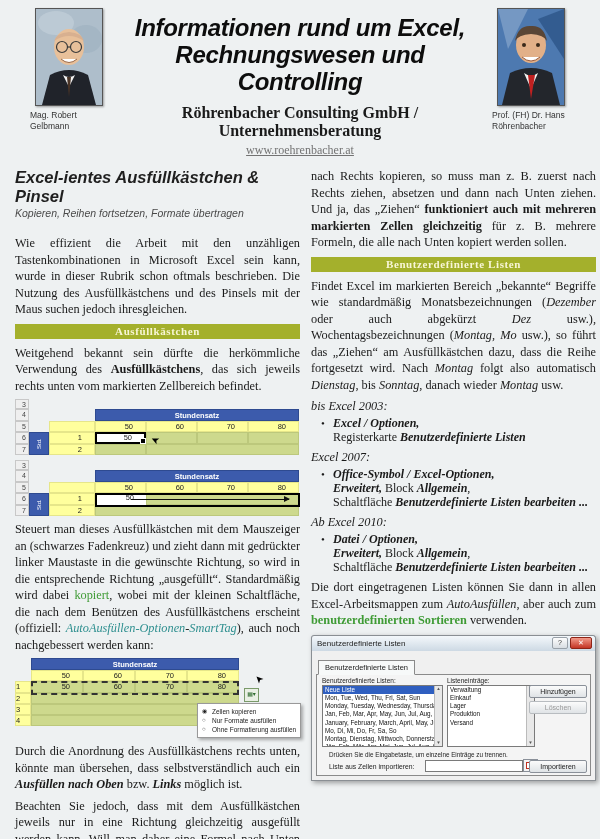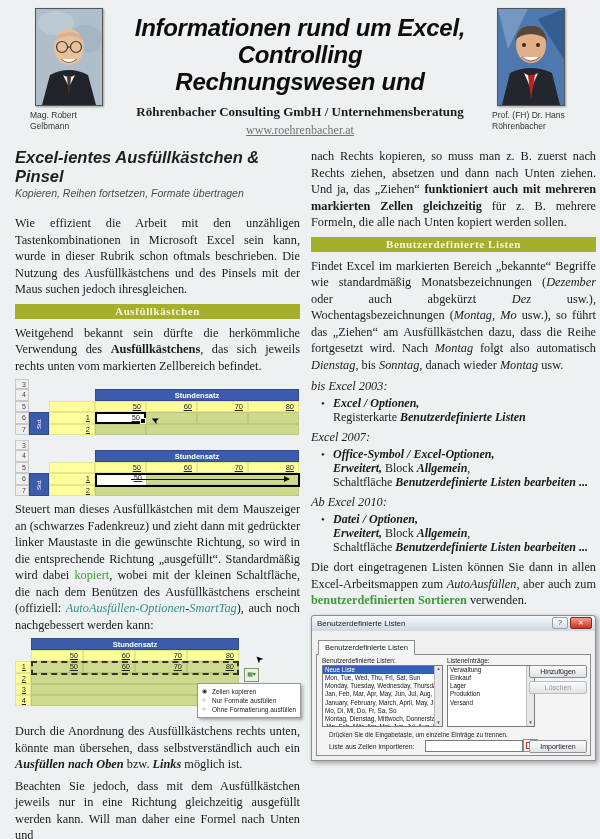--- a/index.html
+++ b/index.html
@@ -6,21 +6,21 @@
   .page{position:relative;width:600px;height:839px;margin:0 auto;background:#eef1f2;overflow:hidden;
         font-family:"Liberation Serif",serif;color:#1a1a1a;}
   
   .hdr{display:flex;justify-content:space-between;align-items:flex-start;padding:8px 30px 0 30px;}
   .photo-block{width:78px;}
   .photo{width:66px;height:96px;border:1px solid #555;box-shadow:1px 1px 2px rgba(0,0,0,.35);background:#9fb2c2;display:block;margin:0 auto;}
   .caption{font-family:"Liberation Sans",sans-serif;font-size:8.5px;line-height:1.3;color:#333;margin-top:4px;}
   .title-block{flex:1;text-align:center;padding-top:6px;}
   .main-title{font-family:"Liberation Sans",sans-serif;font-weight:700;font-style:italic;
               font-size:24px;line-height:1.13;color:#0d0d0d;letter-spacing:-.3px;}
-  .company{font-weight:700;font-size:13px;margin-top:9px;}
+  .company{font-weight:700;font-size:16px;margin-top:9px;}
   .contact{font-size:12px;margin-top:3px;}
   .website{display:inline-block;font-size:12px;margin-top:2px;color:#737373;text-decoration:underline;cursor:pointer;}
   
   .cols{display:flex;gap:11px;padding:0 15px;margin-top:8px;}
   .col{width:287px;}
   .h1{font-family:"Liberation Sans",sans-serif;font-weight:700;font-style:italic;font-size:16.5px;color:#1f1f1f;margin-top:2px;}
   .sub{font-family:"Liberation Sans",sans-serif;font-style:italic;font-size:10.5px;color:#4a4a4a;margin:1px 0 16px;}
   p.para{font-size:12.3px;line-height:16.5px;text-align:justify;margin:5px 0;}
   .banner{height:15px;line-height:15px;background:#a4b02c;color:#f8f6d6;text-align:center;
           font-weight:700;font-size:11px;letter-spacing:.6px;margin:6px 0;}
@@ -31,21 +31,21 @@
   .bullet{width:12px;font-size:11px;line-height:14px;}
   .bullet-text{font-size:12px;line-height:14px;}
   
   .xg{display:grid;position:relative;margin:5px 0;font-family:"Liberation Sans",sans-serif;}
   .s12{grid-template-columns:14px 20px 46px repeat(4,51px);grid-template-rows:10px 12px 11px 12px 11px;width:285px;}
   .s3{grid-template-columns:16px repeat(4,52px);grid-template-rows:12px 11px 12px 11px 11px 11px;width:224px;height:80px;}
   .gut{background:#efefef;border:1px solid #c8c8c8;font-size:7px;color:#444;text-align:right;padding-right:2px;line-height:9px;}
   .hd{background:#3c5bac;color:#fff;font-weight:700;font-size:7.5px;text-align:center;line-height:12px;border:1px solid #2e4a90;}
   .yc{background:#ffff9d;border:1px solid #e6e68a;}
   .gc{background:#cdd98d;border:1px solid #bcc87c;}
-  .rc{text-align:right;padding-right:4px;font-size:7.5px;line-height:10px;color:#222;text-decoration:underline;}
+  .rc{text-align:right;padding-right:12px;font-size:7.5px;line-height:10px;color:#222;}
   .side{background:#3c5bac;color:#fff;font-size:6px;display:flex;align-items:center;justify-content:center;
         writing-mode:vertical-rl;transform:rotate(180deg);border:1px solid #2e4a90;}
   .selc{background:#fff;border:2px solid #000;position:relative;line-height:8px;}
   .handle{position:absolute;right:-2px;bottom:-2px;width:4px;height:4px;background:#000;border:1px solid #fff;}
   .cur{position:absolute;font-size:10px;color:#000;line-height:10px;}
   .range{position:absolute;border:2px solid #000;pointer-events:none;}
   .dragline{position:absolute;border-top:1.5px solid #111;}
   .dragline:after{content:"";position:absolute;right:-1px;top:-4px;border-left:6px solid #111;
                   border-top:3px solid transparent;border-bottom:3px solid transparent;}
   .ants{position:absolute;border:2px dashed #333;pointer-events:none;}
@@ -112,22 +112,22 @@
       </svg>
       <div class="caption">
         <div>Mag. Robert</div>
         <div>Gelbmann</div>
       </div>
     </div>
 
     <div class="title-block">
       <div class="main-title">
         <div>Informationen rund um Excel,</div>
+        <div>Rechnungswesen und</div>
         <div>Controlling</div>
-        <div>Rechnungswesen und</div>
       </div>
       <div class="company">Röhrenbacher Consulting GmbH / Unternehmensberatung</div>
       <a class="website">www.roehrenbacher.at</a>
     </div>
 
     <div class="photo-block">
       <svg class="photo" viewBox="0 0 66 96">
         <rect width="66" height="96" fill="#4d79b0"></rect>
         <path d="M0 0 L30 0 L10 40 Z" fill="#7fa0c8" opacity=".8"></path>
         <path d="M66 0 L66 50 L40 10 Z" fill="#2d5588" opacity=".8"></path>

